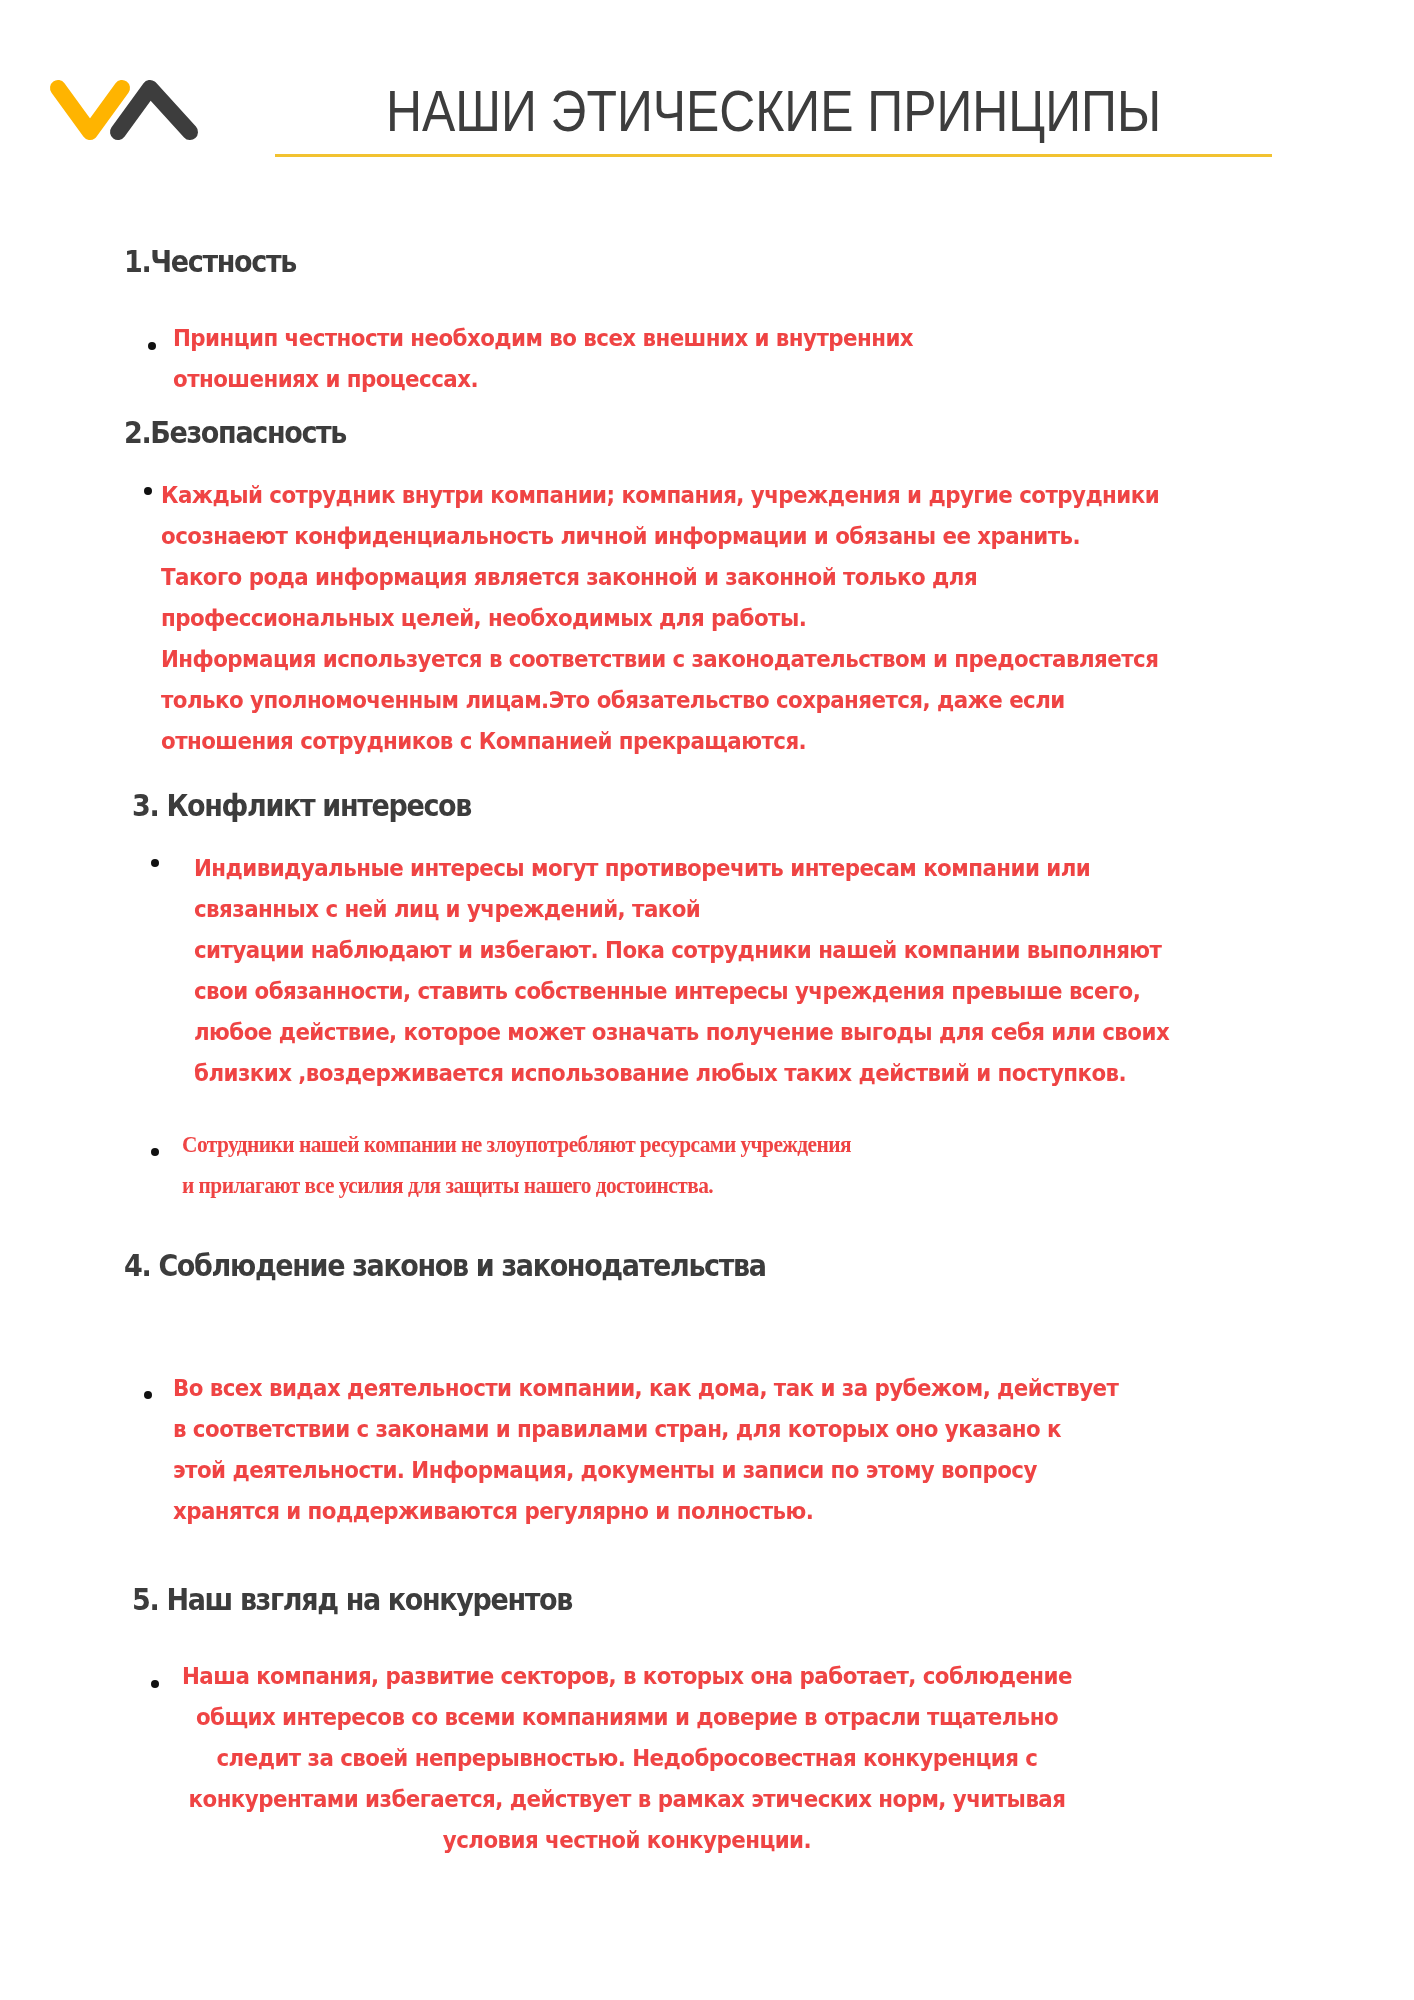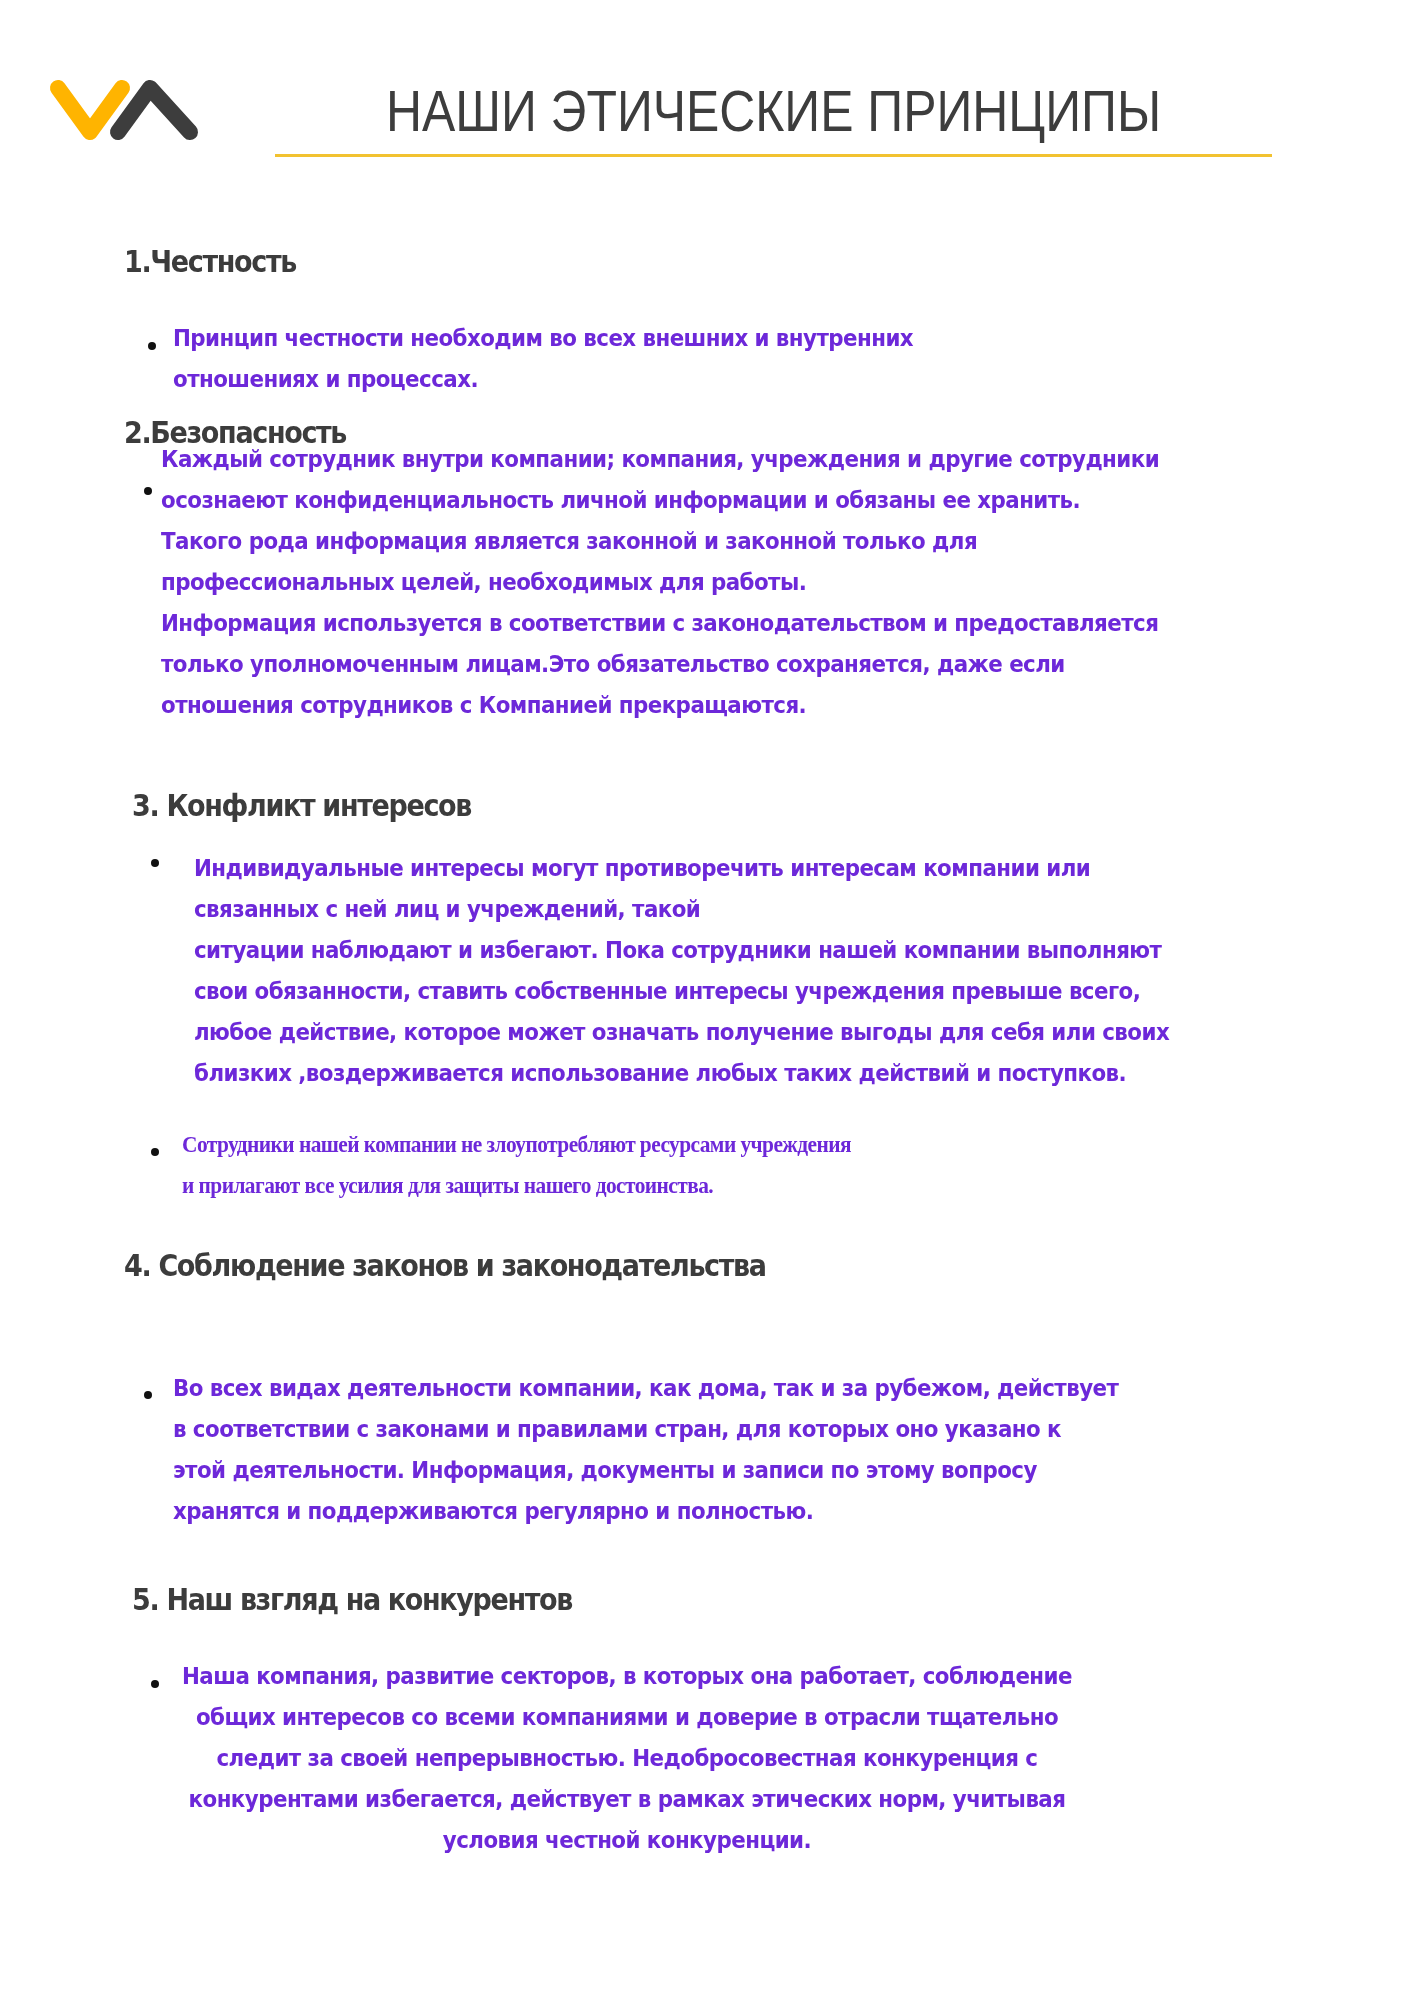--- a/index.html
+++ b/index.html
@@ -56,21 +56,21 @@
       white-space: nowrap;
       transform: scaleX(0.9);
       transform-origin: left top;
     }
     .bullet-block {
       position: absolute;
       font-family: "DejaVu Sans", sans-serif;
       font-weight: 700;
       font-size: 23px;
       line-height: 41px;
-      color: #6d28d9;
+      color: #ef4444;
       letter-spacing: -0.6px;
     }
     .bullet-block .line {
       display: block;
       white-space: nowrap;
       transform: scaleX(0.93);
       transform-origin: left top;
     }
     .bullet-dot {
       position: absolute;
@@ -95,21 +95,21 @@
 
 <div class="section-heading" style="left:124px; top:244px;">1.Честность</div>
 <span class="bullet-dot" style="left:148px; top:342px;"></span>
 <div class="bullet-block" style="left:173px; top:318px;">
   <span class="line">Принцип честности необходим во всех внешних и внутренних</span>
   <span class="line">отношениях и процессах.</span>
 </div>
 
 <div class="section-heading" style="left:124px; top:415px;">2.Безопасность</div>
 <span class="bullet-dot" style="left:144px; top:487px;"></span>
-<div class="bullet-block" style="left:161px; top:439px;">
+<div class="bullet-block" style="left:161px; top:475px;">
   <span class="line">Каждый сотрудник внутри компании; компания, учреждения и другие сотрудники</span>
   <span class="line">осознаеют конфиденциальность личной информации и обязаны ее хранить.</span>
   <span class="line">Такого рода информация является законной и законной только для</span>
   <span class="line">профессиональных целей, необходимых для работы.</span>
   <span class="line">Информация используется в соответствии с законодательством и предоставляется</span>
   <span class="line">только уполномоченным лицам.Это обязательство сохраняется, даже если</span>
   <span class="line">отношения сотрудников с Компанией прекращаются.</span>
 </div>
 
 <div class="section-heading" style="left:132px; top:788px;">3. Конфликт интересов</div>

